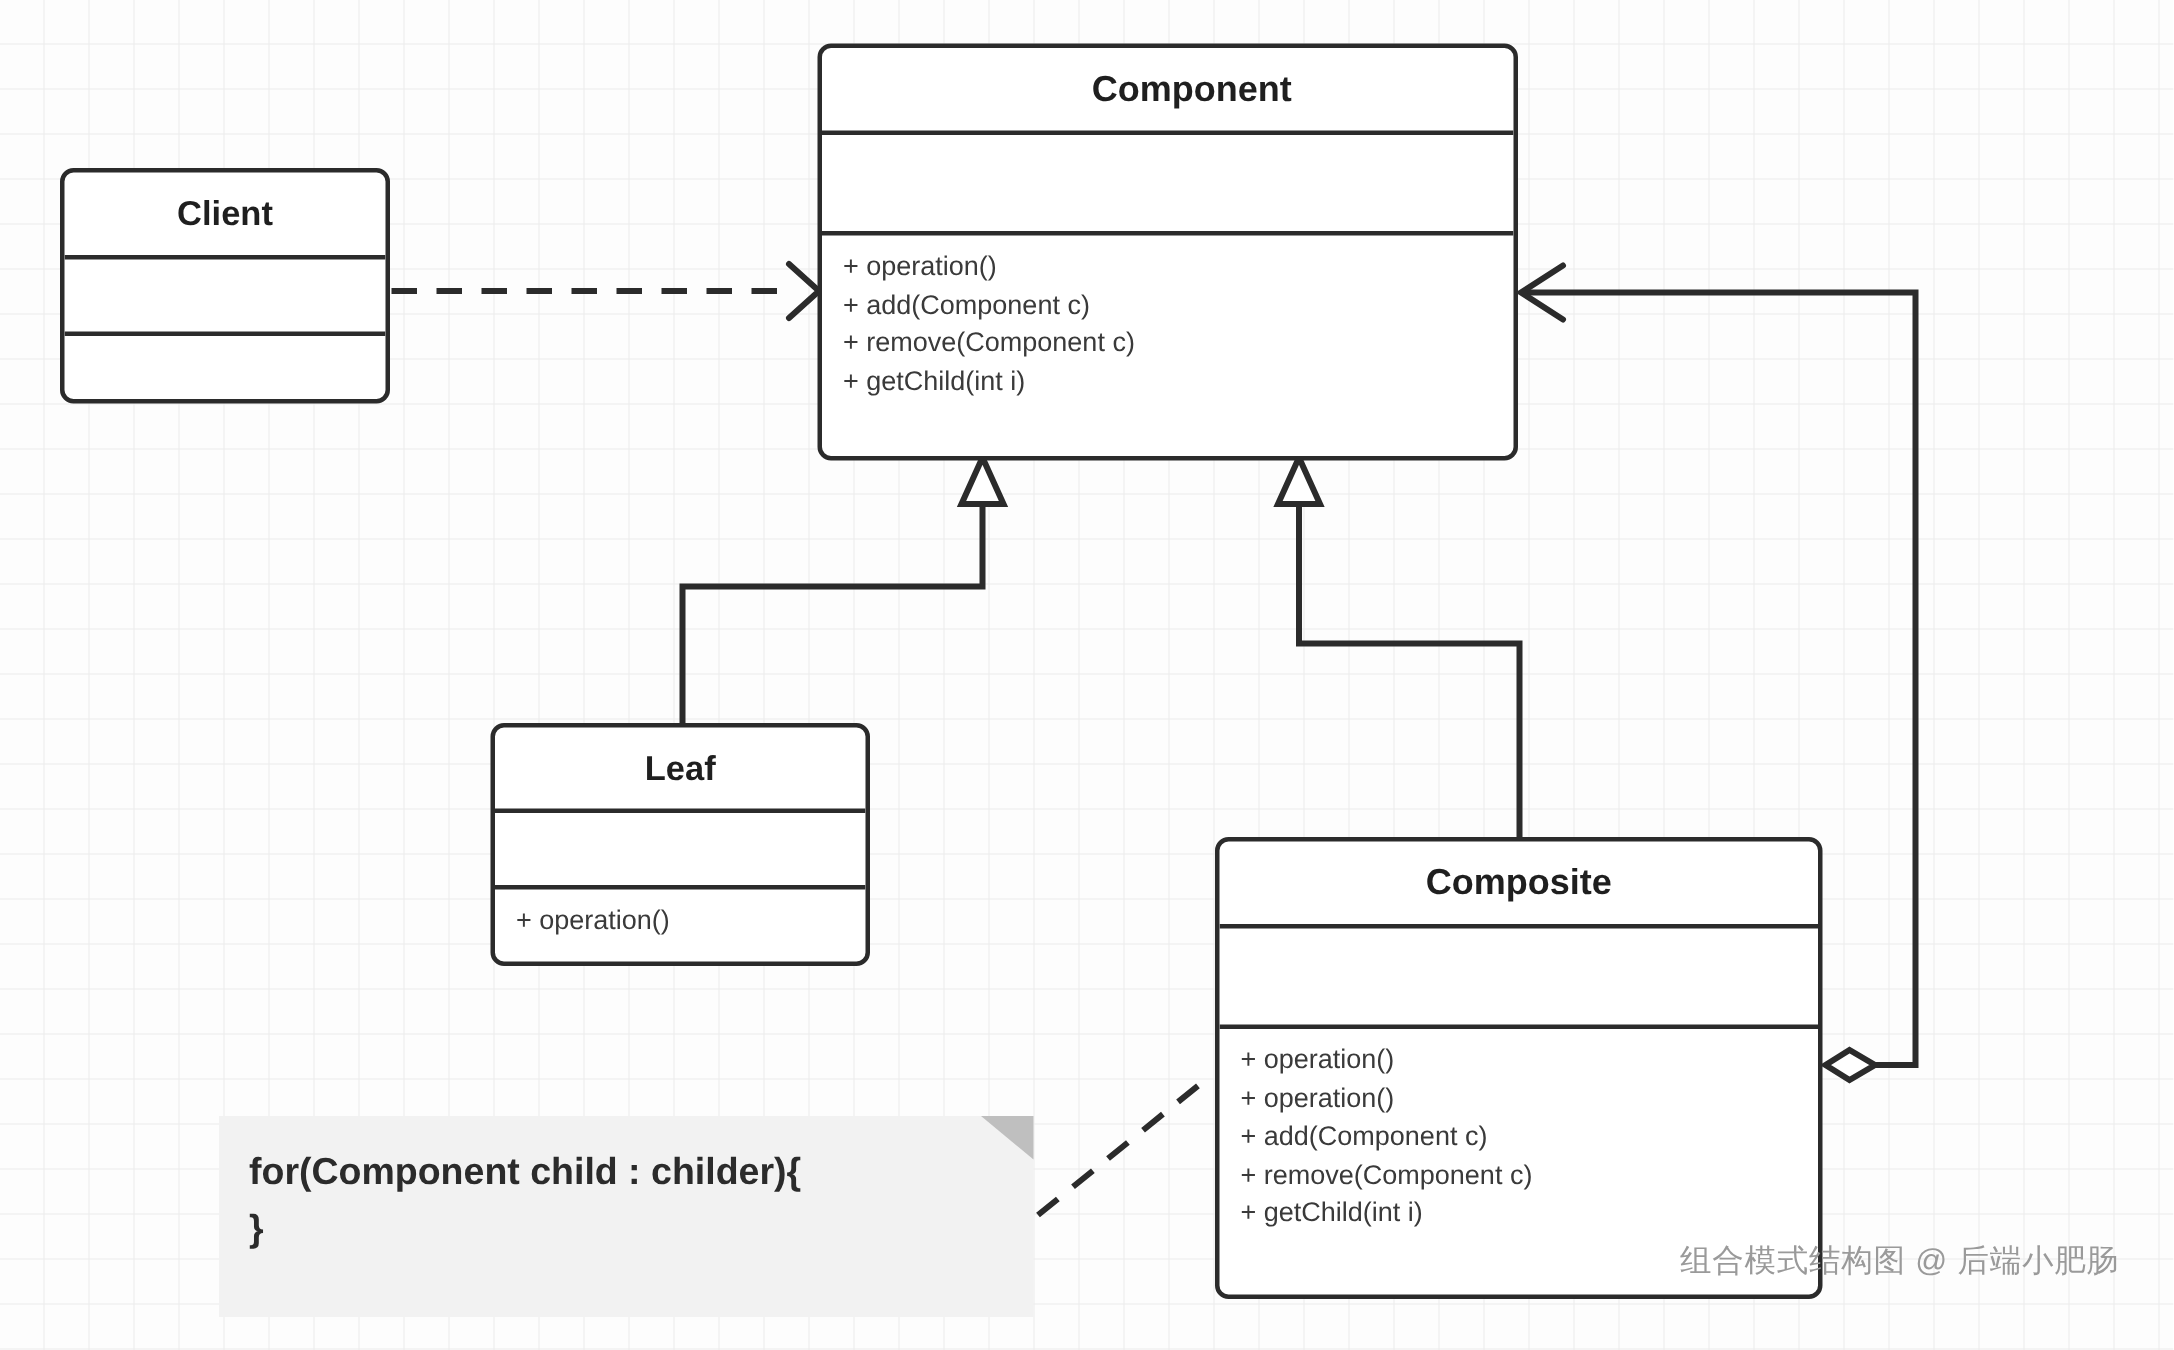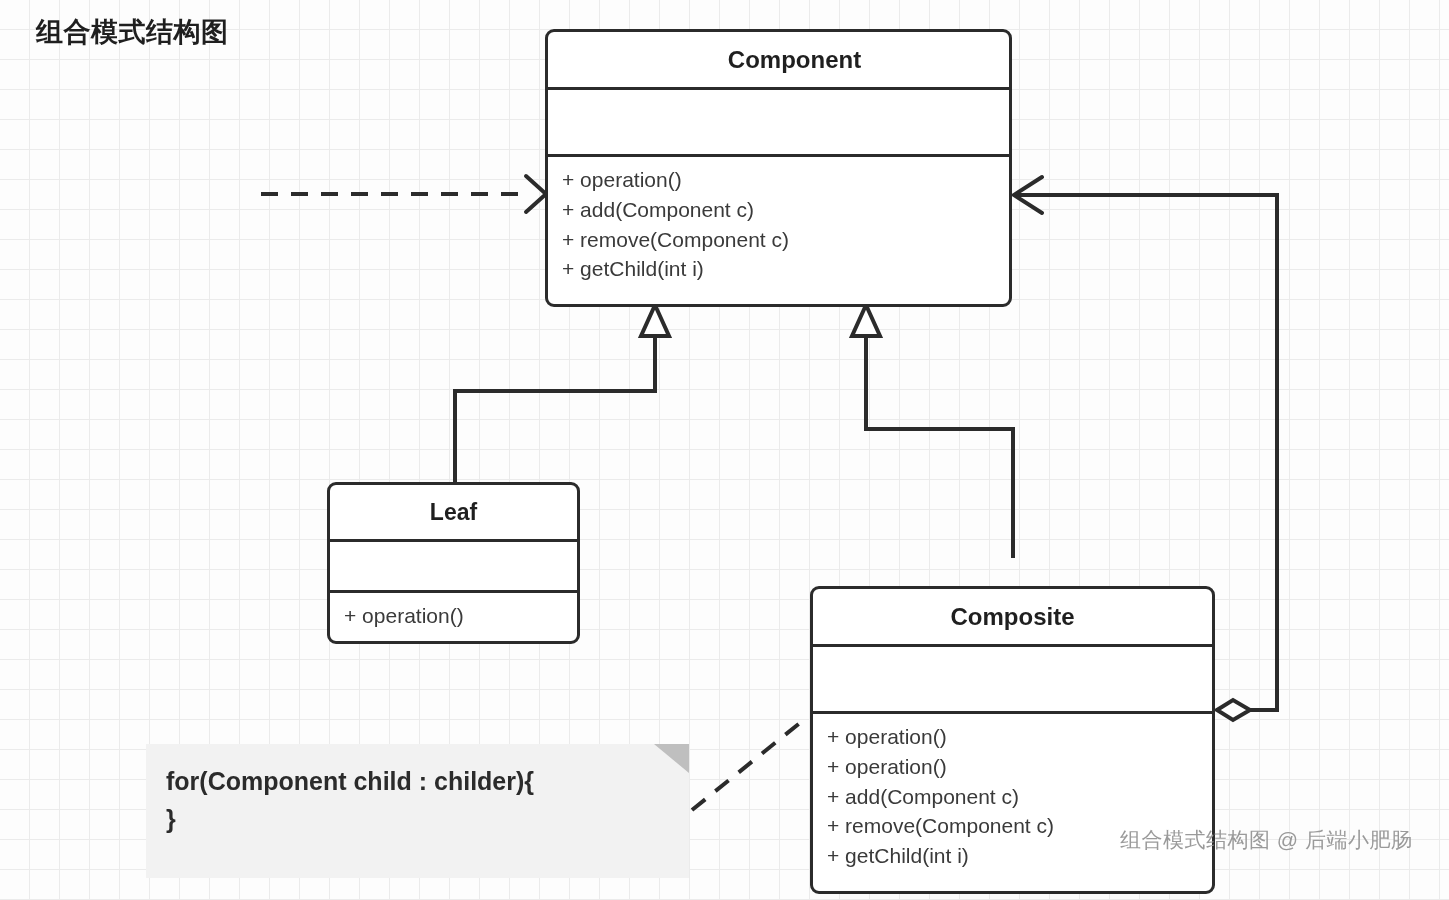--- a/index.html
+++ b/index.html
@@ -66,40 +66,40 @@
   }
   .uml-attrs {
     box-sizing: border-box;
   }
   .uml-methods {
     box-sizing: border-box;
     padding: 8px 14px 6px 14px;
   }
   .method-line {
     color: #3a3a3a;
-    font-size: 21px;
+    font-size: 18px;
     line-height: 1.42;
     white-space: nowrap;
   }
 
   
   #box-client { left: 40px; top: 112px; width: 220px; height: 157px; }
   #box-client .uml-name { height: 55px; font-size: 23px; }
   #box-client .uml-attrs { height: 48px; }
   #box-client .uml-methods { height: 45px; }
 
   #box-component { left: 545px; top: 29px; width: 467px; height: 278px; }
   #box-component .uml-name { height: 55px; font-size: 24px; padding-left: 32px; }
   #box-component .uml-attrs { height: 64px; }
 
   #box-leaf { left: 327px; top: 482px; width: 253px; height: 162px; }
   #box-leaf .uml-name { height: 54px; font-size: 23px; }
   #box-leaf .uml-attrs { height: 48px; }
 
-  #box-composite { left: 810px; top: 558px; width: 405px; height: 308px; margin-top: 28px; }
+  #box-composite { left: 810px; top: 558px; width: 405px; height: 308px; }
   #box-composite .uml-name { height: 55px; font-size: 24px; }
   #box-composite .uml-attrs { height: 64px; }
 
   
   #note-box {
     position: absolute;
     left: 146px;
     top: 744px;
     width: 543px;
     height: 134px;
@@ -166,22 +166,28 @@
       <polygon points="1217,710 1233,700 1250,710 1233,720" fill="#ffffff" stroke="#2b2b2b" stroke-width="4" stroke-linejoin="miter"></polygon>
       <polyline points="1042,177 1014,195 1042,213" fill="none" stroke="#2b2b2b" stroke-width="4" stroke-linecap="round" stroke-linejoin="miter"></polyline>
     </g>
 
     
     <g>
       <line x1="692" y1="810" x2="806" y2="718" stroke="#2b2b2b" stroke-width="4" stroke-dasharray="17,13"></line>
     </g>
   </svg>
 
-  <div class="diagram-title">组合模式结构图</div>
-
+
+  <div class="uml-class" id="box-client">
+    <div class="uml-name">Client</div>
+    <div class="uml-divider"></div>
+    <div class="uml-attrs"></div>
+    <div class="uml-divider"></div>
+    <div class="uml-methods"></div>
+  </div>
 
   <div class="uml-class" id="box-component">
     <div class="uml-name">Component</div>
     <div class="uml-divider"></div>
     <div class="uml-attrs"></div>
     <div class="uml-divider"></div>
     <div class="uml-methods">
       <div class="method-line">+ operation()</div>
       <div class="method-line">+ add(Component c)</div>
       <div class="method-line">+ remove(Component c)</div>

